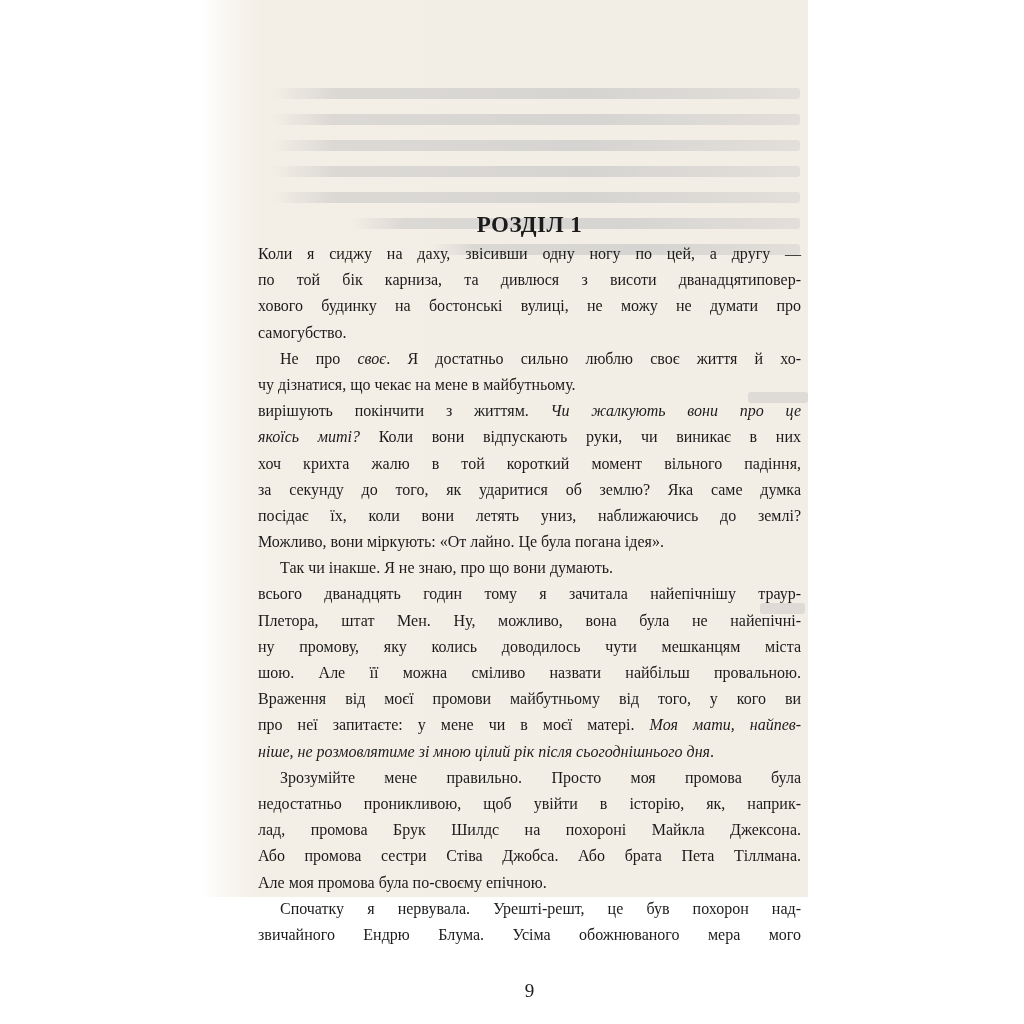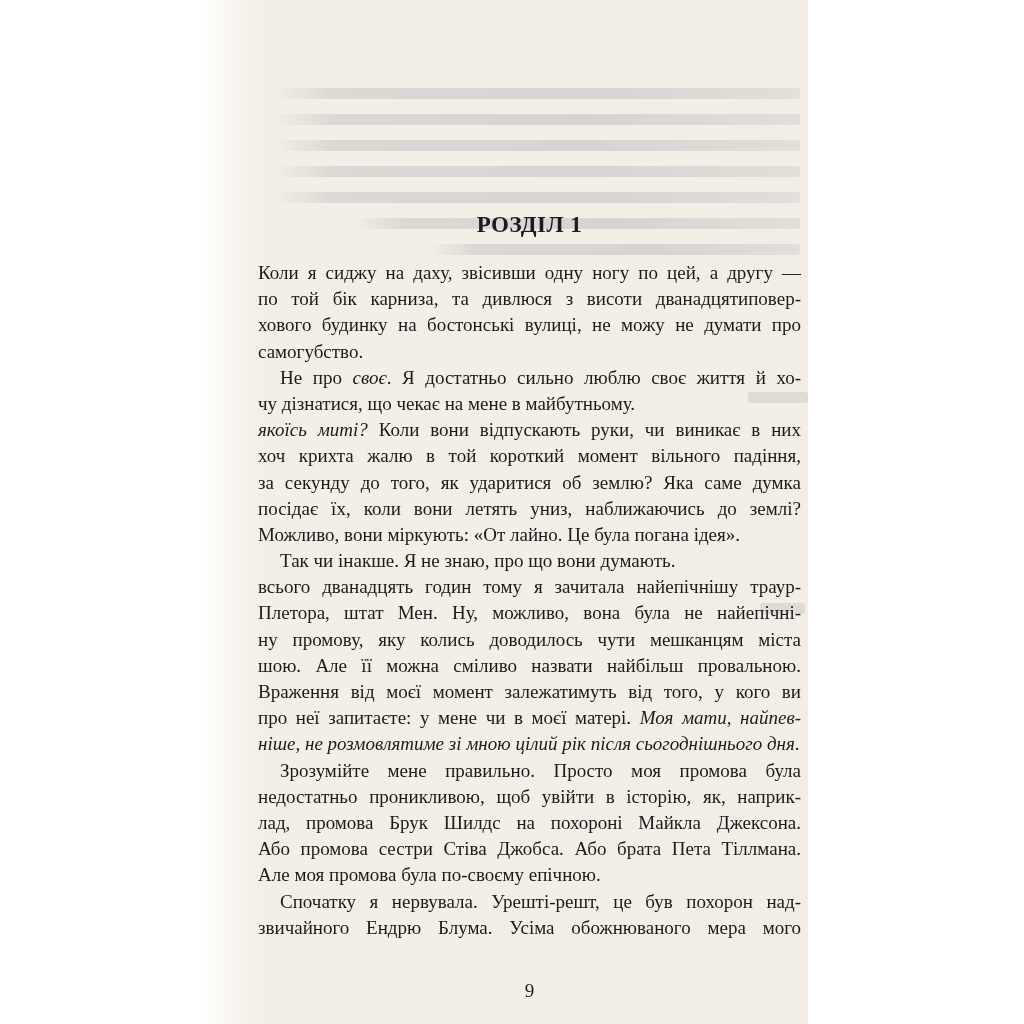--- a/index.html
+++ b/index.html
@@ -14,21 +14,21 @@
       position: relative;
       width: 1024px;
       height: 1024px;
       background: #ffffff;
     }
     .page {
       position: absolute;
       left: 200px;
       top: 0;
       width: 608px;
-      height: 1024px;
+      height: 897px;
       background: linear-gradient(to right, rgba(255,255,255,1) 0px, rgba(244,239,230,0.6) 30px, #f4efe6 60px, #f3eee5 100%);
     }
     .bleed {
       position: absolute;
       left: 70px;
       top: 88px;
       width: 530px;
     }
     .bleed-line {
       height: 11px;
@@ -58,23 +58,23 @@
       top: 212px;
       width: 543px;
       text-align: center;
       font-weight: bold;
       font-size: 23px;
       letter-spacing: 0.5px;
     }
     .body {
       position: absolute;
       left: 0;
-      top: 260px;
+      top: 241px;
       width: 543px;
-      font-size: 19px;
+      font-size: 16px;
       line-height: 26.2px;
     }
     .line {
       display: block;
       white-space: nowrap;
       height: 26.2px;
       text-align: justify;
       text-align-last: justify;
     }
     .line.last {
@@ -115,31 +115,32 @@
 
     <div class="text-block">
       <div class="chapter-title">РОЗДІЛ 1</div>
       <div class="body" id="body-text">
           <span class="line"><span>Коли я сиджу на даху, звісивши одну ногу по цей, а другу —</span></span>
           <span class="line"><span>по той бік карниза, та дивлюся з висоти дванадцятиповер-</span></span>
           <span class="line"><span>хового будинку на бостонські вулиці, не можу не думати про</span></span>
           <span class="line last"><span>самогубство.</span></span>
           <span class="line indent"><span>Не про </span><span class="it">своє</span><span>. Я достатньо сильно люблю своє життя й хо-</span></span>
           <span class="line last"><span>чу дізнатися, що чекає на мене в майбутньому.</span></span>
+          <span class="line"><span>вирішують покінчити з життям. </span><span class="it">Чи жалкують вони про це</span></span>
           <span class="line"><span class="it">якоїсь миті?</span><span> Коли вони відпускають руки, чи виникає в них</span></span>
           <span class="line"><span>хоч крихта жалю в той короткий момент вільного падіння,</span></span>
           <span class="line"><span>за секунду до того, як ударитися об землю? Яка саме думка</span></span>
           <span class="line"><span>посідає їх, коли вони летять униз, наближаючись до землі?</span></span>
           <span class="line last"><span>Можливо, вони міркують: «От лайно. Це була погана ідея».</span></span>
           <span class="line indent last"><span>Так чи інакше. Я не знаю, про що вони думають.</span></span>
           <span class="line"><span>всього дванадцять годин тому я зачитала найепічнішу траур-</span></span>
           <span class="line"><span>Плетора, штат Мен. Ну, можливо, вона була не найепічні-</span></span>
           <span class="line"><span>ну промову, яку колись доводилось чути мешканцям міста</span></span>
           <span class="line"><span>шою. Але її можна сміливо назвати найбільш провальною.</span></span>
-          <span class="line"><span>Враження від моєї момент залежатимуть від того, у кого ви</span></span>
+          <span class="line"><span>Враження від моєї промови майбутньому від того, у кого ви</span></span>
           <span class="line"><span>про неї запитаєте: у мене чи в моєї матері. </span><span class="it">Моя мати, найпев-</span></span>
           <span class="line last"><span class="it">ніше, не розмовлятиме зі мною цілий рік після сьогоднішнього дня</span><span>.</span></span>
           <span class="line indent"><span>Зрозумійте мене правильно. Просто моя промова була</span></span>
           <span class="line"><span>недостатньо проникливою, щоб увійти в історію, як, наприк-</span></span>
           <span class="line"><span>лад, промова Брук Шилдс на похороні Майкла Джексона.</span></span>
           <span class="line"><span>Або промова сестри Стіва Джобса. Або брата Пета Тіллмана.</span></span>
           <span class="line last"><span>Але моя промова була по-своєму епічною.</span></span>
           <span class="line indent"><span>Спочатку я нервувала. Урешті-решт, це був похорон над-</span></span>
           <span class="line"><span>звичайного Ендрю Блума. Усіма обожнюваного мера мого</span></span>
         </div>

